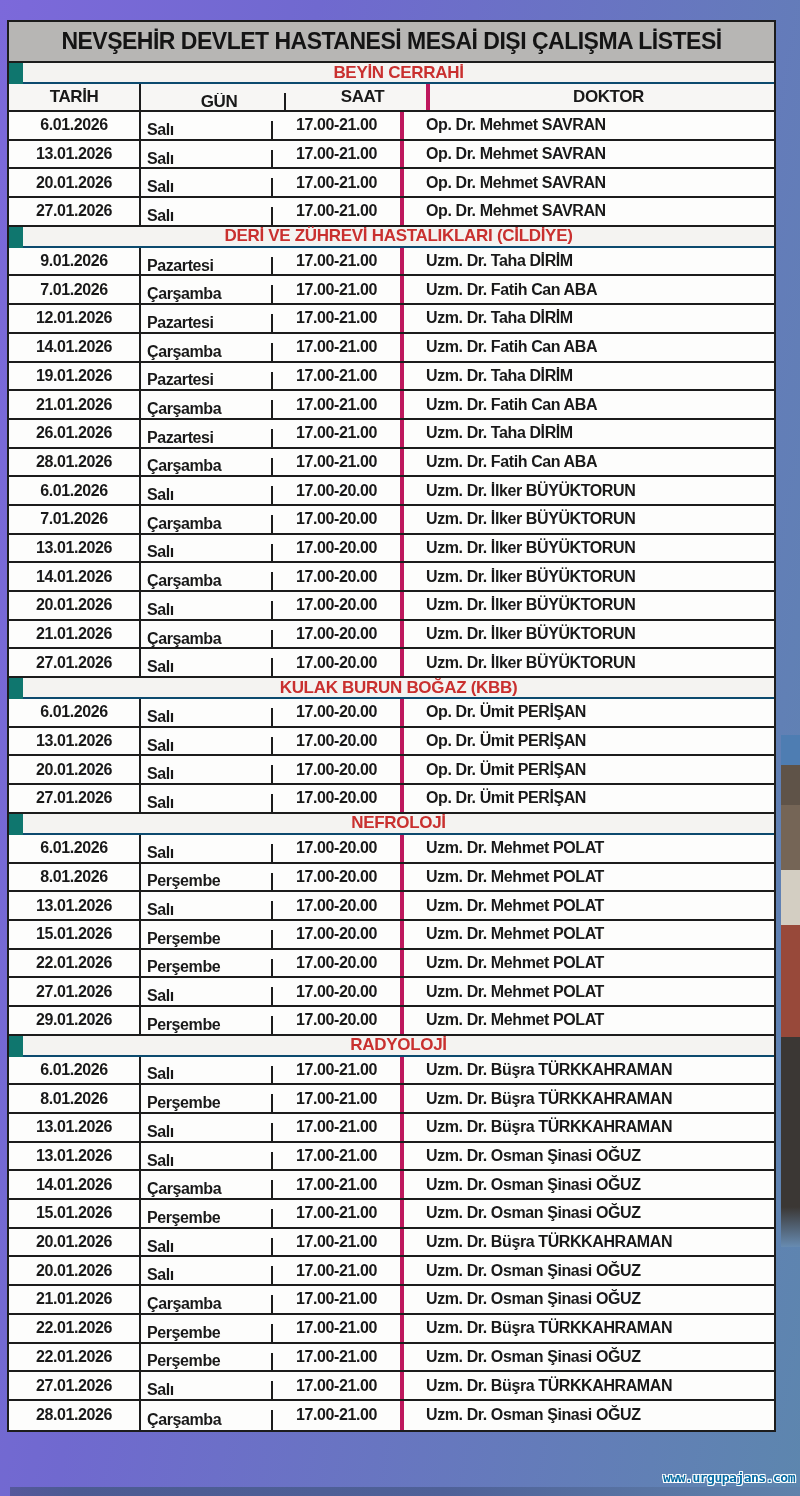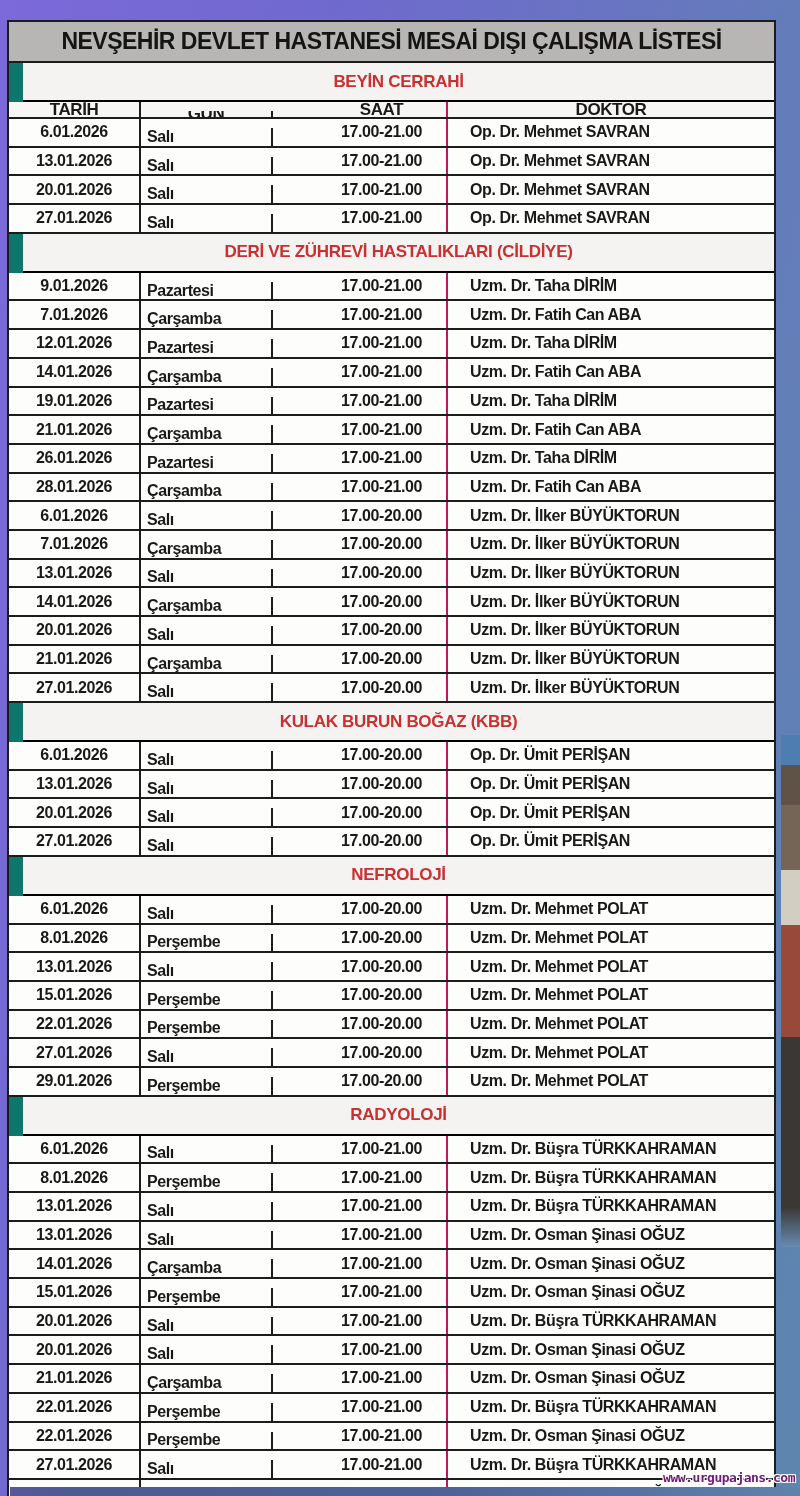--- a/index.html
+++ b/index.html
@@ -12,60 +12,60 @@
     position:absolute;left:7px;top:20px;width:769px;
     background:#0f766e;border:2px solid #1c1c1c;box-sizing:border-box;
   }
   .t-title{
     height:41px;background:#b7b6b4;border-bottom:2px solid #1c1c1c;
     display:flex;align-items:center;justify-content:center;
     font-size:23px;font-weight:bold;color:#141414;letter-spacing:-0.5px;
     box-sizing:border-box;white-space:nowrap;
   }
   .t-section{
-    height:39px;background:#f4f3f1;border-bottom:2px solid #000000;
+    height:21px;background:#f4f3f1;border-bottom:2px solid #0c4a6e;
     display:flex;align-items:center;justify-content:center;
     font-size:17px;font-weight:bold;color:#c9302f;letter-spacing:-0.3px;
     box-sizing:border-box;
     margin-left:14px;
   }
   .t-colhead,.t-row{
     display:flex;border-bottom:2px solid #1c1c1c;box-sizing:border-box;
     background:#fdfdfc;
   }
-  .t-colhead{height:17px;background:#f7f6f4;}
+  .t-colhead{height:28px;background:#f7f6f4;gap:13px;}
   .t-row{height:28.7px;}
   .t-row:last-child{border-bottom:none;}
   .t-cell{
     display:flex;align-items:center;box-sizing:border-box;
     font-size:16px;font-weight:bold;color:#191919;letter-spacing:-0.4px;
     white-space:nowrap;overflow:hidden;
   }
   .c0{width:132px;border-right:2px solid #1c1c1c;justify-content:center;padding-right:0;}
   .c1{width:132px;border-right:2px solid #1c1c1c;justify-content:flex-start;padding-left:6px;margin-top:9px;}
-  .c2{width:131px;border-right:2px solid #be185d;justify-content:center;margin-left:44px;}
+  .c2{width:131px;border-right:4px solid #be185d;justify-content:center;}
   .c3{flex:1;justify-content:flex-start;padding-left:22px;}
   .t-colhead .t-cell{justify-content:center;padding:0;font-size:17px;}
   
   .photo-strip{position:absolute;left:781px;top:735px;width:19px;}
   .photo-strip div{width:100%;}
   .ps-sky{height:30px;background:#4e7db2;}
   .ps-rock1{height:40px;background:#5f5348;}
   .ps-rock2{height:65px;background:#756556;}
   .ps-light{height:55px;background:#d3cec2;}
   .ps-brick{height:112px;background:#98493a;}
   .ps-dark{height:170px;background:#3b3734;}
   .ps-fade{height:40px;background:linear-gradient(#3b3734,#678bb1);}
   .bottom-bar{
     position:absolute;left:10px;right:0;bottom:0;height:9px;
     background:linear-gradient(to right,#55589b 0%,#4c5b92 8%,#4f6198 55%,#5f82ab 100%);
   }
   .watermark{
     position:absolute;right:5px;bottom:11px;
-    font-family:"DejaVu Sans Mono",monospace;font-size:13px;font-weight:bold;color:#701a75;
+    font-family:"DejaVu Sans Mono",monospace;font-size:13px;font-weight:bold;color:#0369a1;
     text-shadow:-1px -1px 0 #fff,1px -1px 0 #fff,-1px 1px 0 #fff,1px 1px 0 #fff;
     letter-spacing:-0.5px;
   }
 </style>
 </head>
 <body>
 
 <div class="table-wrap">
   <div class="t-title">NEVŞEHİR DEVLET HASTANESİ MESAİ DIŞI ÇALIŞMA LİSTESİ</div>
   <div class="t-section">BEYİN CERRAHİ</div>

